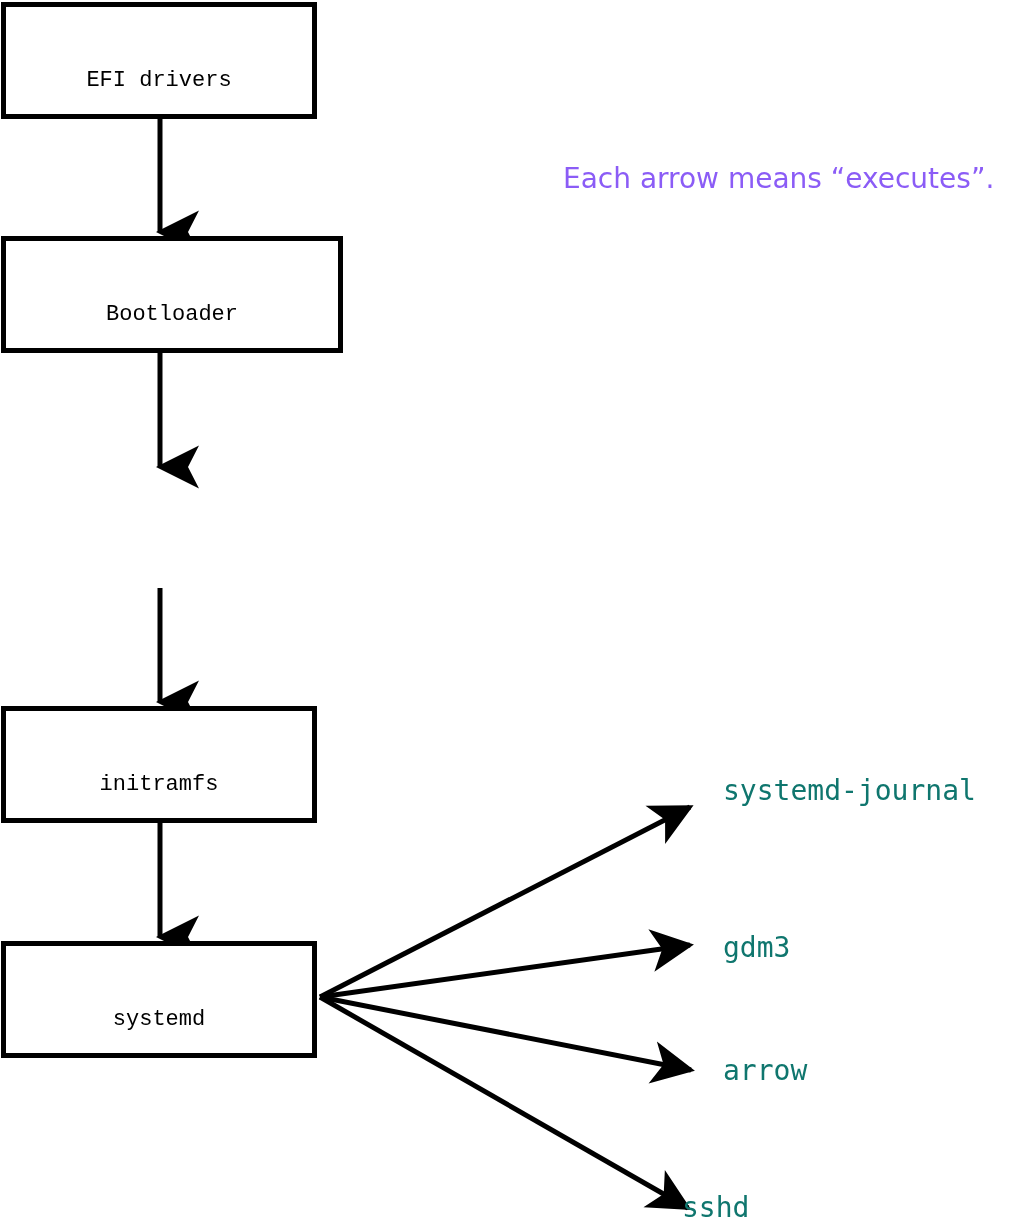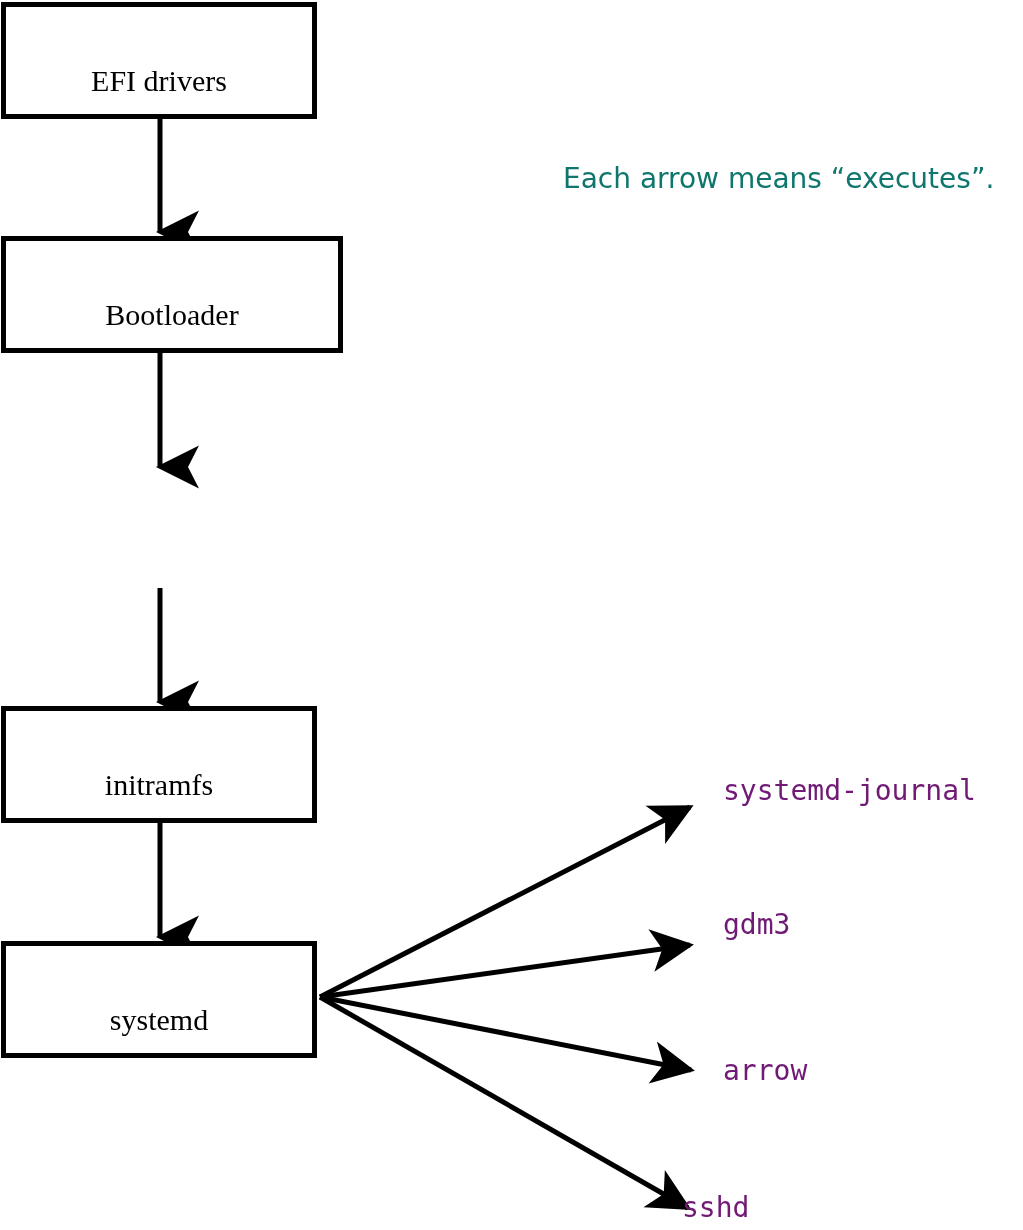--- a/index.html
+++ b/index.html
@@ -32,41 +32,41 @@
   .node-box {
     position: absolute;
     box-sizing: border-box;
     border: 5px solid #000000;
     background: #ffffff;
     display: flex;
     align-items: center;
     justify-content: center;
   }
   .node-label {
-    font-family: Liberation Serif, serif;
-    font-size: 30px;
+    font-family: Liberation Mono, monospace;
+    font-size: 22px;
     color: #000000;
     line-height: 1;
     letter-spacing: 0px;
     white-space: nowrap;
     margin-top: 41px;
   }
   .legend-text {
     position: absolute;
     font-family: "DejaVu Sans", sans-serif;
     font-size: 28px;
-    color: #0f766e;
+    color: #8b5cf6;
     white-space: nowrap;
     line-height: 1;
   }
   .leaf-label {
     position: absolute;
     font-family: "DejaVu Sans Mono", monospace;
     font-size: 28px;
-    color: #701a75;
+    color: #0f766e;
     white-space: nowrap;
     line-height: 1;
   }
 </style>
 </head>
 <body>
 
 <div id="diagram-root">
 
   <svg class="diagram-canvas" viewBox="0 0 1023 1230" xmlns="http://www.w3.org/2000/svg">
@@ -107,17 +107,17 @@
     <span class="node-label">systemd</span>
   </div>
 
   <div class="node-box" style="left:1px; top:706px; width:316px; height:117px;">
     <span class="node-label">initramfs</span>
   </div>
 
   <div class="legend-text" style="left:563px; top:165px;">Each arrow means “executes”.</div>
 
   <div class="leaf-label" style="left:723px; top:777px;">systemd-journal</div>
-  <div class="leaf-label" style="left:723px; top:911px;">gdm3</div>
+  <div class="leaf-label" style="left:723px; top:934px;">gdm3</div>
   <div class="leaf-label" style="left:723px; top:1057px;">arrow</div>
   <div class="leaf-label" style="left:682px; top:1194px;">sshd</div>
 
 </div>
 
 </body></html>

